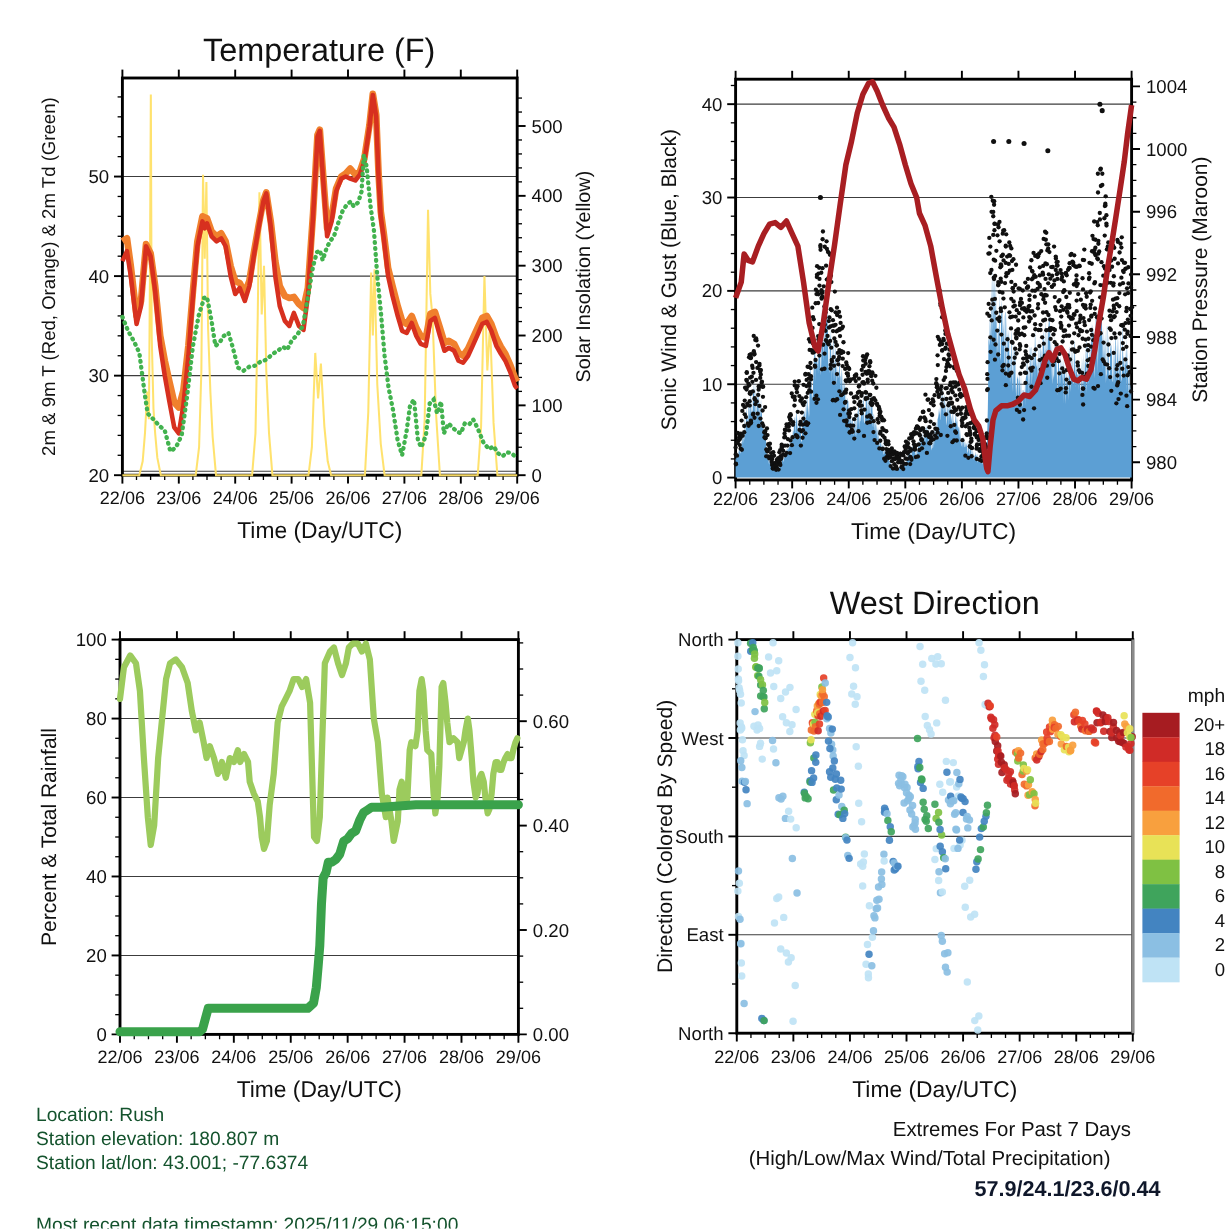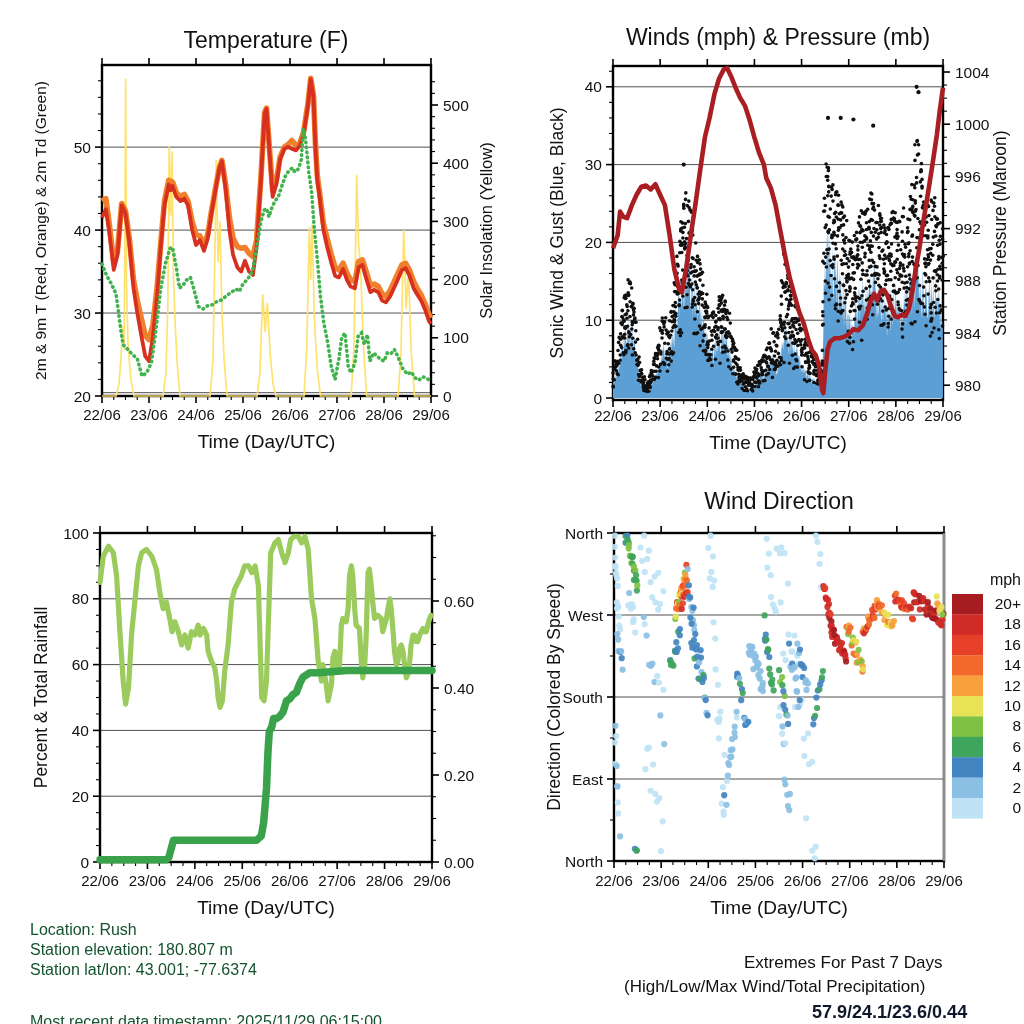--- a/index.html
+++ b/index.html
@@ -1,21 +1,21 @@
 <!DOCTYPE html>
 <html><head>
 <meta charset="utf-8">
 <style>
   html,body{margin:0;padding:0;background:#ffffff;}
   #stage{position:relative;width:1024px;height:1024px;background:#fff;overflow:hidden;
          font-family:"Liberation Sans","DejaVu Sans",sans-serif;}
   #charts{position:absolute;left:0;top:0;width:1024px;height:1024px;}
-  .ptitle{position:absolute;transform:translateX(-50%);font-size:23px;color:#111;white-space:nowrap;}
+  .ptitle{position:absolute;transform:translateX(-50%);font-size:27px;color:#111;white-space:nowrap;}
   .fl{position:absolute;left:30px;font-size:16px;color:#14532d;white-space:nowrap;text-align:right;}
-  .fr{position:absolute;font-size:17px;color:#111;white-space:nowrap;margin-top:21px;}
+  .fr{position:absolute;font-size:17px;color:#111;white-space:nowrap;}
   .frv{font-weight:bold;font-size:18px;}
 </style>
 </head>
 <body>
 
 <div id="stage">
   <svg id="charts" width="1024" height="1024" viewBox="0 0 1024 1024">
       <g>
         <line x1="102" x2="431" y1="392.68170426065166" y2="392.68170426065166" stroke="#3c3c3c" stroke-width="0.9"></line>
         <line x1="102" x2="431" y1="313.04260651629073" y2="313.04260651629073" stroke="#3c3c3c" stroke-width="0.9"></line>
@@ -2497,22 +2497,21 @@
         <rect x="952" y="757.2" width="31" height="20.6" fill="#4384c1"></rect>
         <text x="1021" y="772.2" font-size="15.5" fill="#111" text-anchor="end" font-family="&quot;Liberation Sans&quot;,&quot;DejaVu Sans&quot;,sans-serif">4</text>
         <rect x="952" y="777.6" width="31" height="20.6" fill="#8bbfe3"></rect>
         <text x="1021" y="792.6" font-size="15.5" fill="#111" text-anchor="end" font-family="&quot;Liberation Sans&quot;,&quot;DejaVu Sans&quot;,sans-serif">2</text>
         <rect x="952" y="798" width="31" height="20.6" fill="#bfe3f5"></rect>
         <text x="1021" y="813" font-size="15.5" fill="#111" text-anchor="end" font-family="&quot;Liberation Sans&quot;,&quot;DejaVu Sans&quot;,sans-serif">0</text>
       </g>
     </svg>
 
   <div class="ptitle" style="left:266px;top:27px;">Temperature (F)</div>
-  <div class="ptitle" style="left:778px;top:24px;">Winds (mph) &amp; Pressure (mb)</div>
-  <div class="ptitle" style="left:779px;top:488px;">Wind Direction</div>
+  <div class="ptitle" style="left:779px;top:488px;">West Direction</div>
 
   <div class="fl" style="top:921px;">Location: Rush</div>
   <div class="fl" style="top:941px;">Station elevation: 180.807 m</div>
   <div class="fl" style="top:961px;">Station lat/lon: 43.001; -77.6374</div>
   <div class="fl" style="top:1000px;margin-top:13px;">Most recent data timestamp: 2025/11/29 06:15:00</div>
 
   <div class="fr" style="left:744px;top:932px;">Extremes For Past 7 Days</div>
   <div class="fr" style="left:624px;top:956px;">(High/Low/Max Wind/Total Precipitation)</div>
   <div class="fr frv" style="left:812px;top:981px;color:#0f172a;">57.9/24.1/23.6/0.44</div>
 </div>

